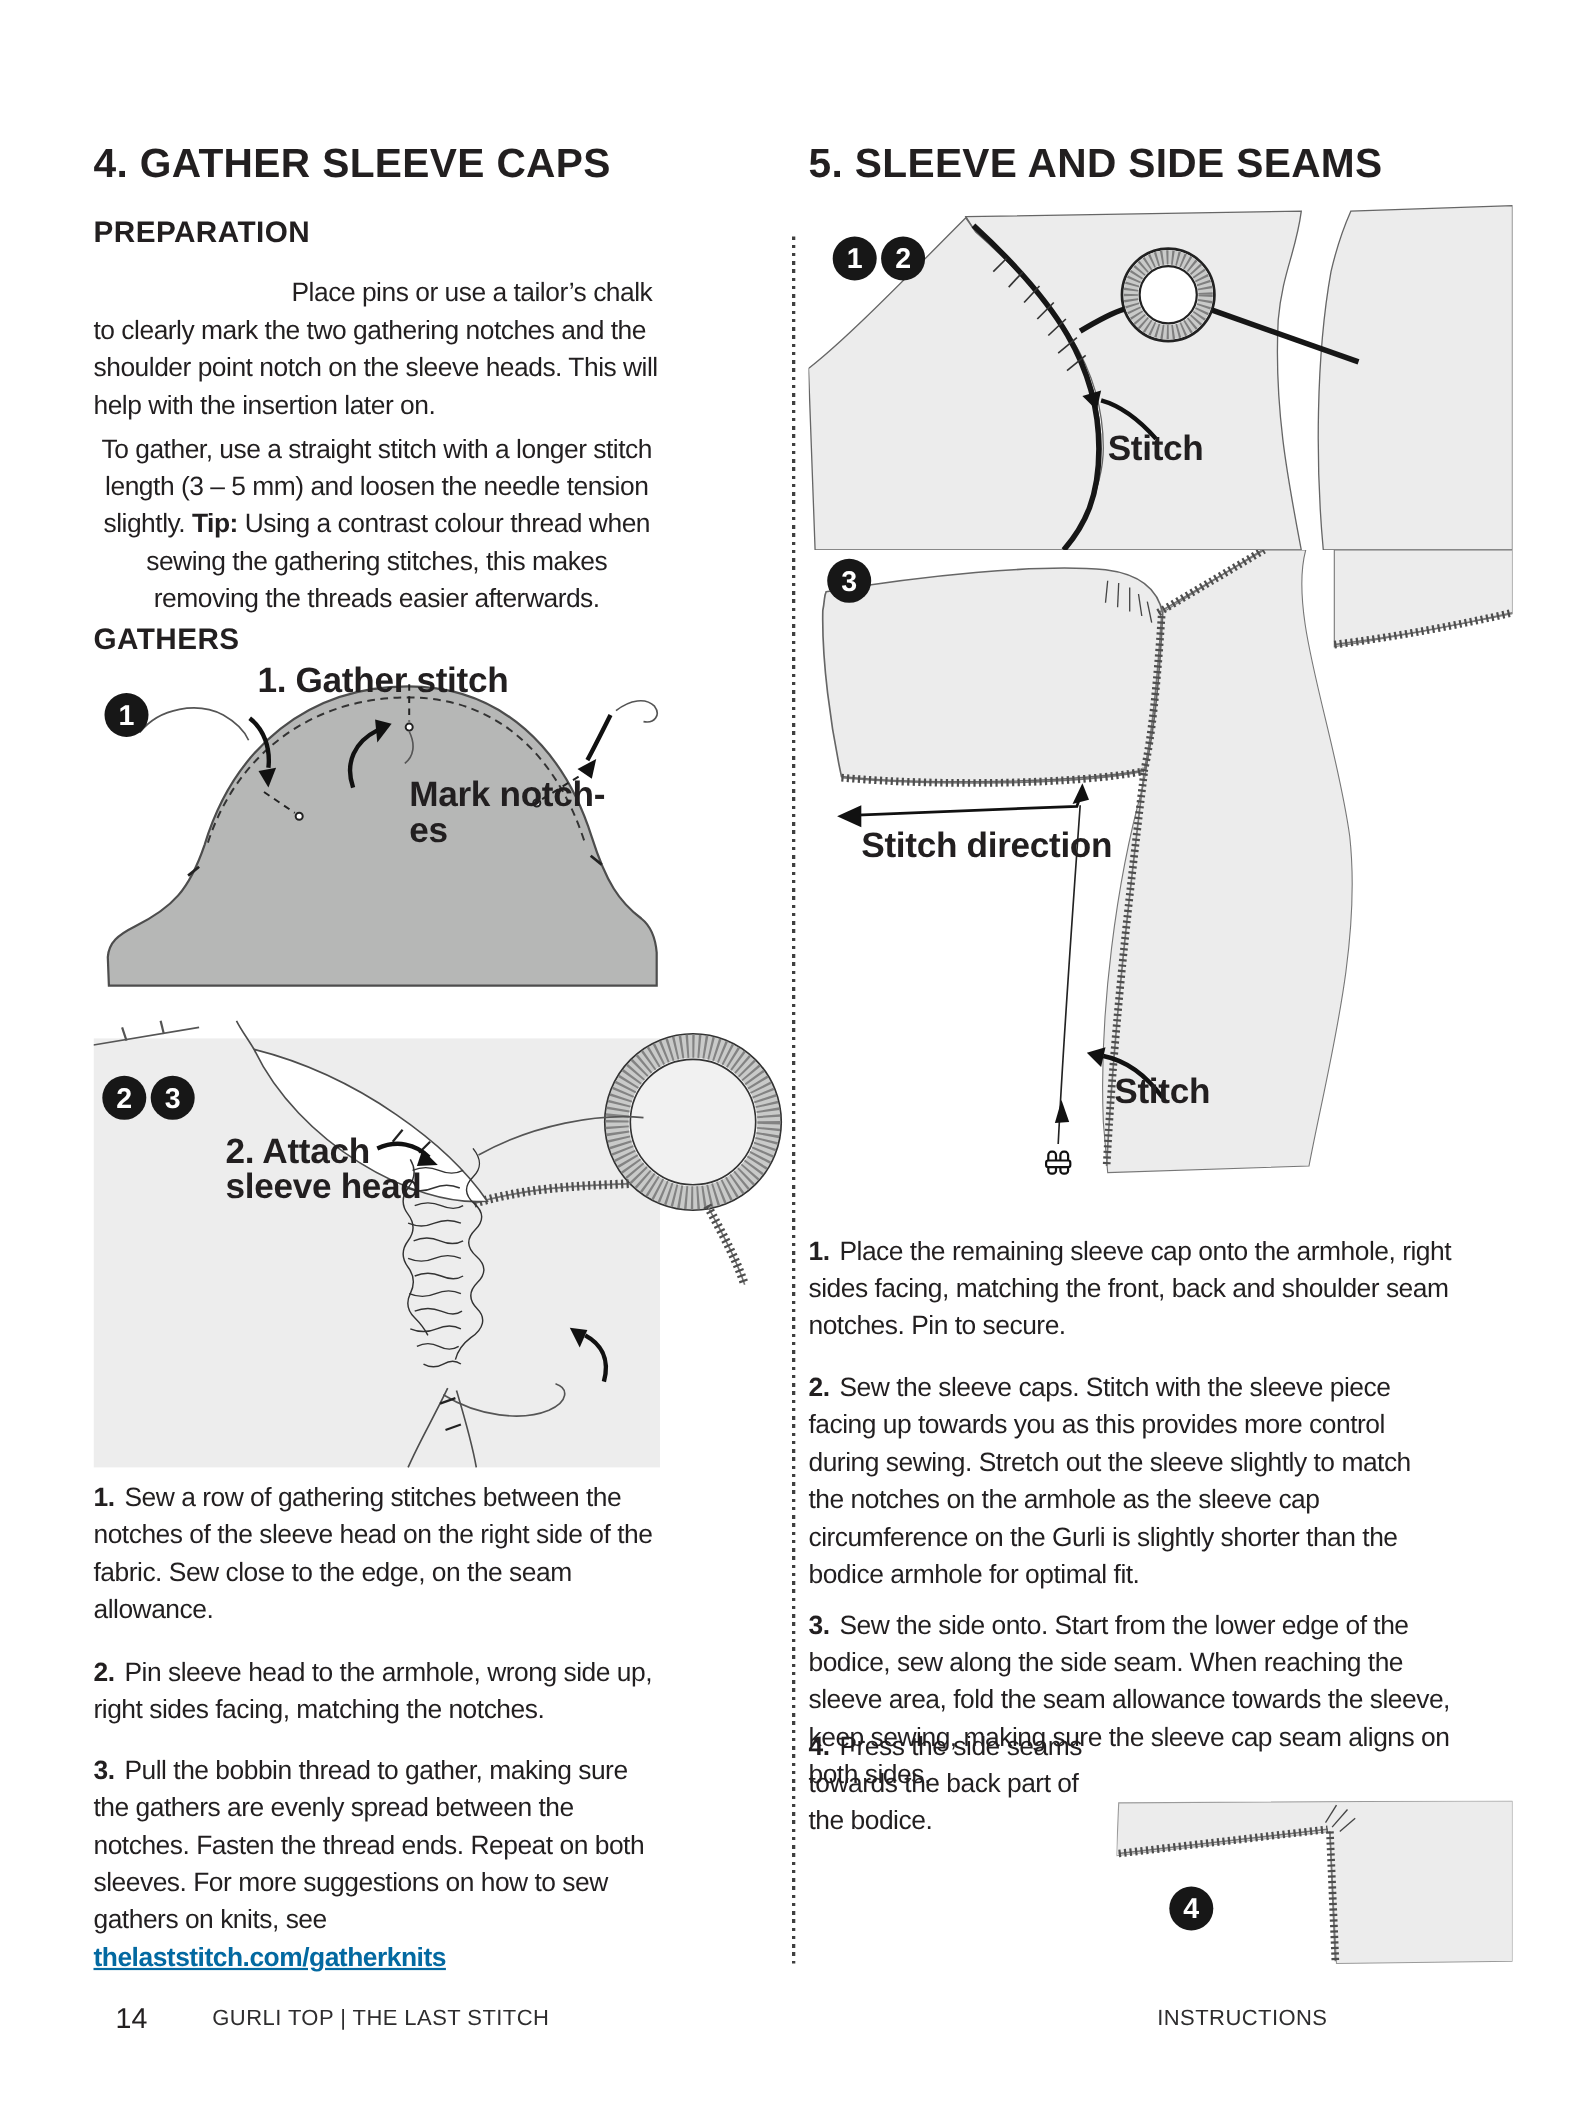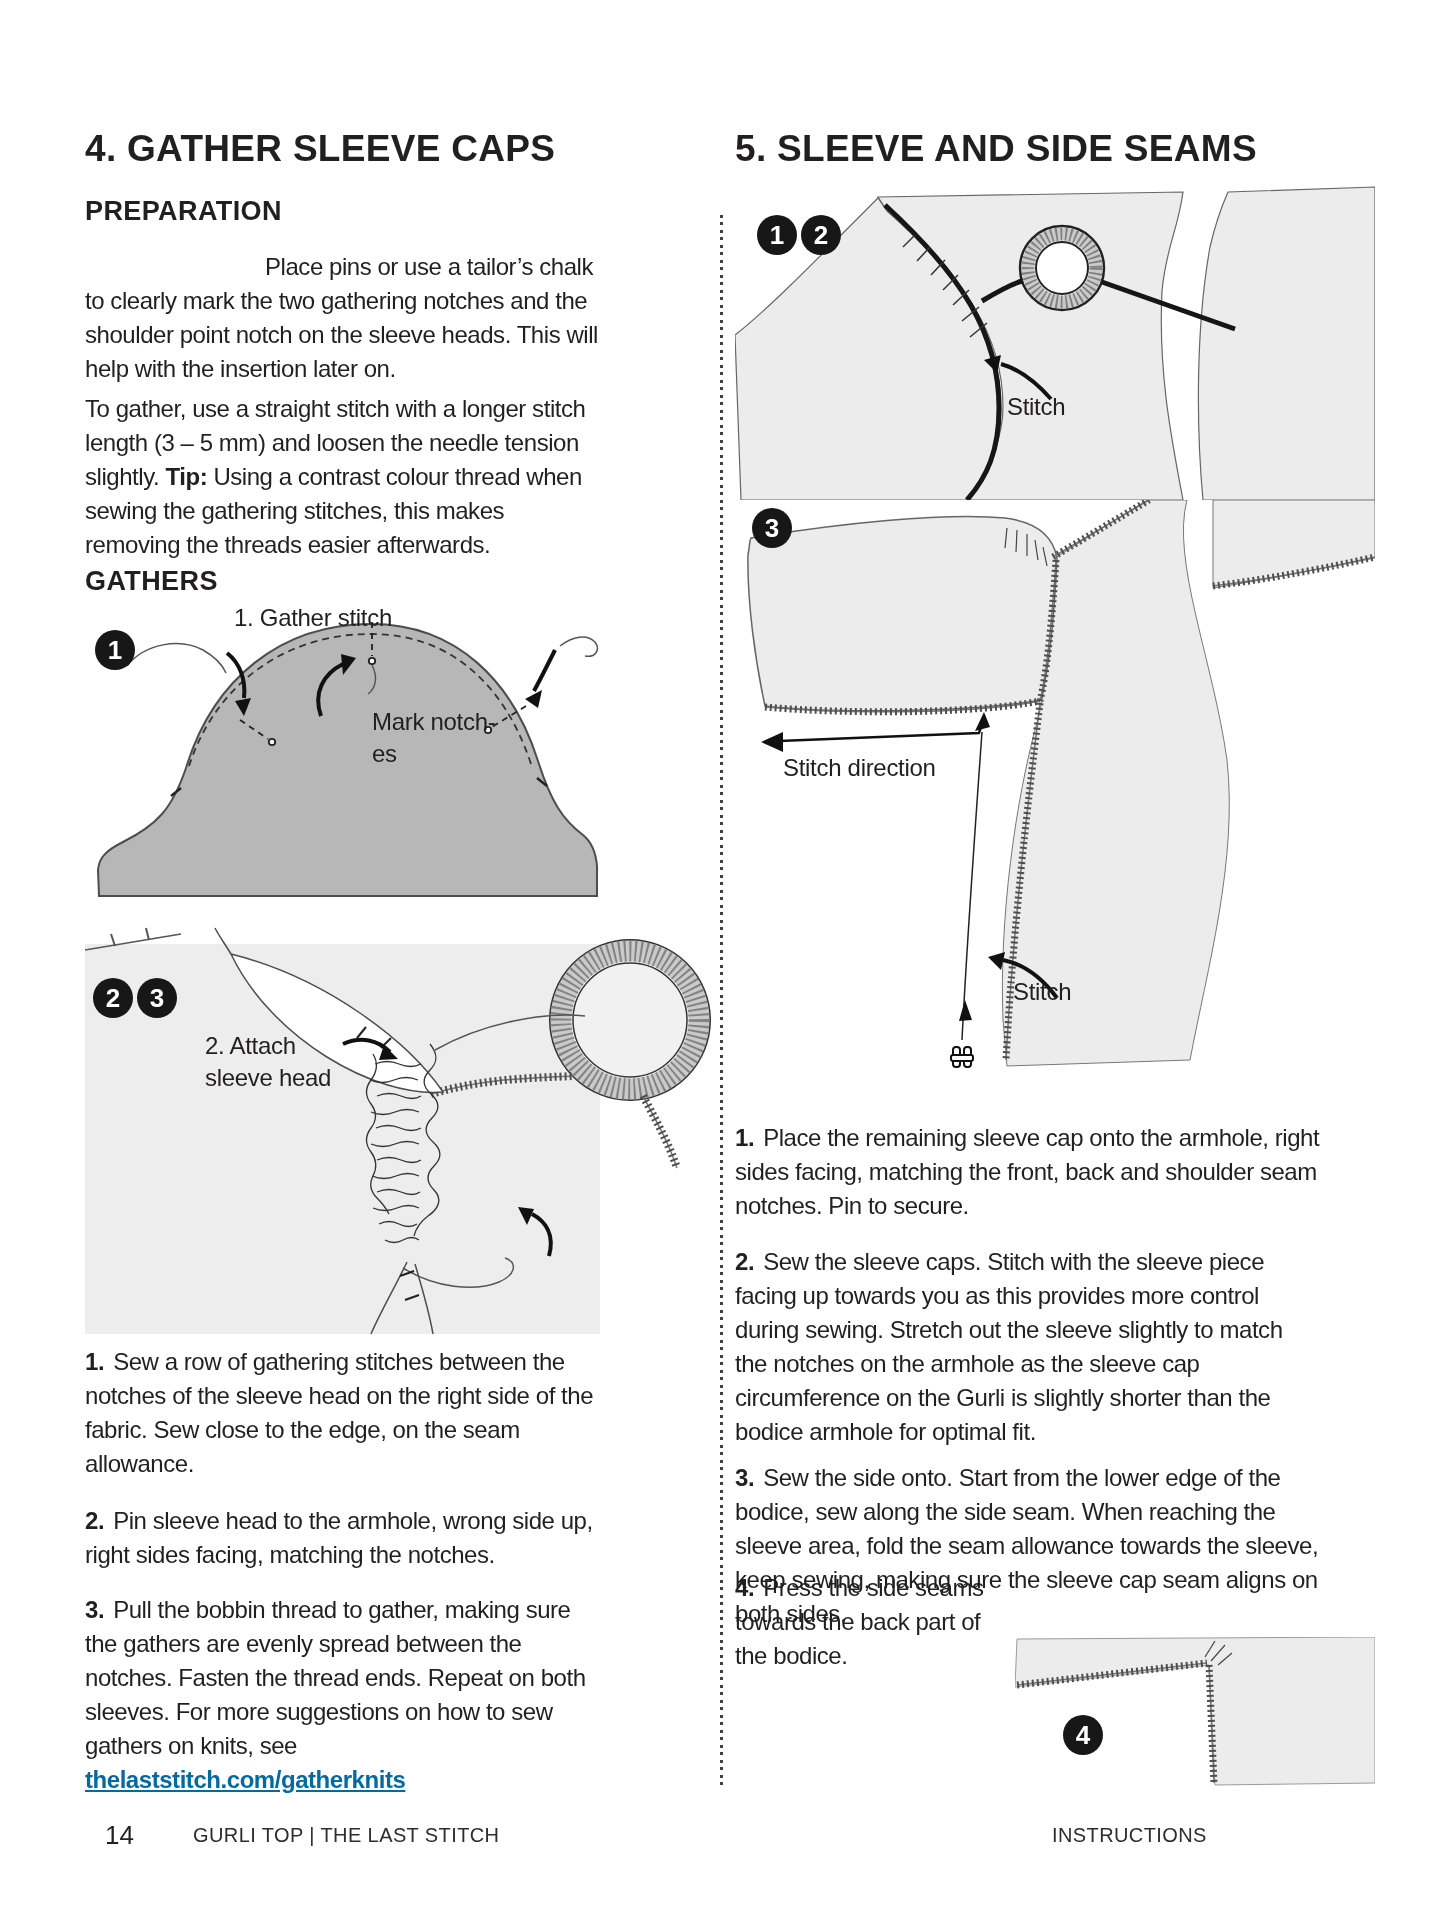--- a/index.html
+++ b/index.html
@@ -5,21 +5,21 @@
   html,body{margin:0;padding:0;background:#fff;}
   #page{position:relative;width:1445px;height:1922px;background:#ffffff;overflow:hidden;
         font-family:"Liberation Sans","DejaVu Sans",sans-serif;color:#221f20;}
   .abs{position:absolute;}
   .h1{font-size:37px;font-weight:700;letter-spacing:.3px;white-space:nowrap;}
   .h2{font-size:27px;font-weight:700;letter-spacing:.4px;white-space:nowrap;}
   .body-txt{font-size:24px;line-height:34px;letter-spacing:-0.45px;}
   .step{font-size:24px;line-height:34px;letter-spacing:-0.45px;}
   .step b{font-weight:700;margin-right:9px;}
   .indent-first{text-indent:180px;}
-  .diagram-label{font-size:24px;font-weight:400;line-height:32px;white-space:pre-line;letter-spacing:-0.3px;}
+  .diagram-label{font-size:32px;font-weight:700;line-height:32px;white-space:pre-line;letter-spacing:-0.3px;}
   .badge{position:absolute;width:40px;height:40px;border-radius:50%;background:#171717;color:#fff;
          display:flex;align-items:center;justify-content:center;font-size:26px;font-weight:700;}
   .doclink{color:#0369a1;font-weight:700;text-decoration:underline;display:inline-block;}
   .divider{width:3px;background-image:repeating-linear-gradient(to bottom,#3f3f3f 0 3px,transparent 3px 7.5px);}
   .footer-num{font-size:26px;font-weight:400;}
   .footer-txt{font-size:20px;letter-spacing:.4px;color:#2e2d2e;white-space:nowrap;}
   svg{display:block;}
 </style>
 </head>
 <body>
@@ -27,21 +27,21 @@
 <div id="page">
 
   <div class="abs divider" style="left:720px;top:215px;height:1570px;"></div>
 
   <div>
     <div class="abs h1" style="left:85px;top:128px;">4. GATHER SLEEVE CAPS</div>
     <div class="abs h2" style="left:85px;top:196px;">PREPARATION</div>
 
     <div class="abs body-txt indent-first" style="left:85px;top:250px;width:515px;">Place pins or use a tailor’s chalk to clearly mark the two gathering notches and the shoulder point notch on the sleeve heads. This will help with the insertion later on.</div>
 
-    <div class="abs body-txt" style="left:85px;top:392px;width:515px;"><span>To gather, use a straight stitch with a longer stitch length (3 – 5 mm) and loosen the needle tension slightly. </span><b>Tip:</b><span> Using a contrast colour thread when sewing the gathering stitches, this makes removing the threads easier afterwards.</span></div>
+    <div class="abs body-txt" style="left:85px;top:392px;width:515px;text-align:center;"><span>To gather, use a straight stitch with a longer stitch length (3 – 5 mm) and loosen the needle tension slightly. </span><b>Tip:</b><span> Using a contrast colour thread when sewing the gathering stitches, this makes removing the threads easier afterwards.</span></div>
 
     <div class="abs h2" style="left:85px;top:566px;">GATHERS</div>
 
     <div class="abs" style="left:85px;top:598px;width:515px;height:300px;">
       <svg width="515" height="300" viewBox="0 0 515 300">
         <path d="M14,298 L13,272 C14,259 22,252 38,244 C72,227 87,211 101,170 C128,81 196,26 286,26 C372,26 428,84 453,163 C466,204 478,222 498,237 C508,245 511,256 512,268 L512,298 Z" fill="#b6b7b6" stroke="#4d4d4d" stroke-width="2"></path>
         <path d="M104,168 C130,88 198,36 286,36 C368,36 421,90 446,166" fill="none" stroke="#333" stroke-width="1.8" stroke-dasharray="7 5"></path>
 
         <g stroke="#222" stroke-width="1.8" fill="none">
           <line x1="287" y1="24" x2="287" y2="58" stroke-dasharray="6 5"></line>

